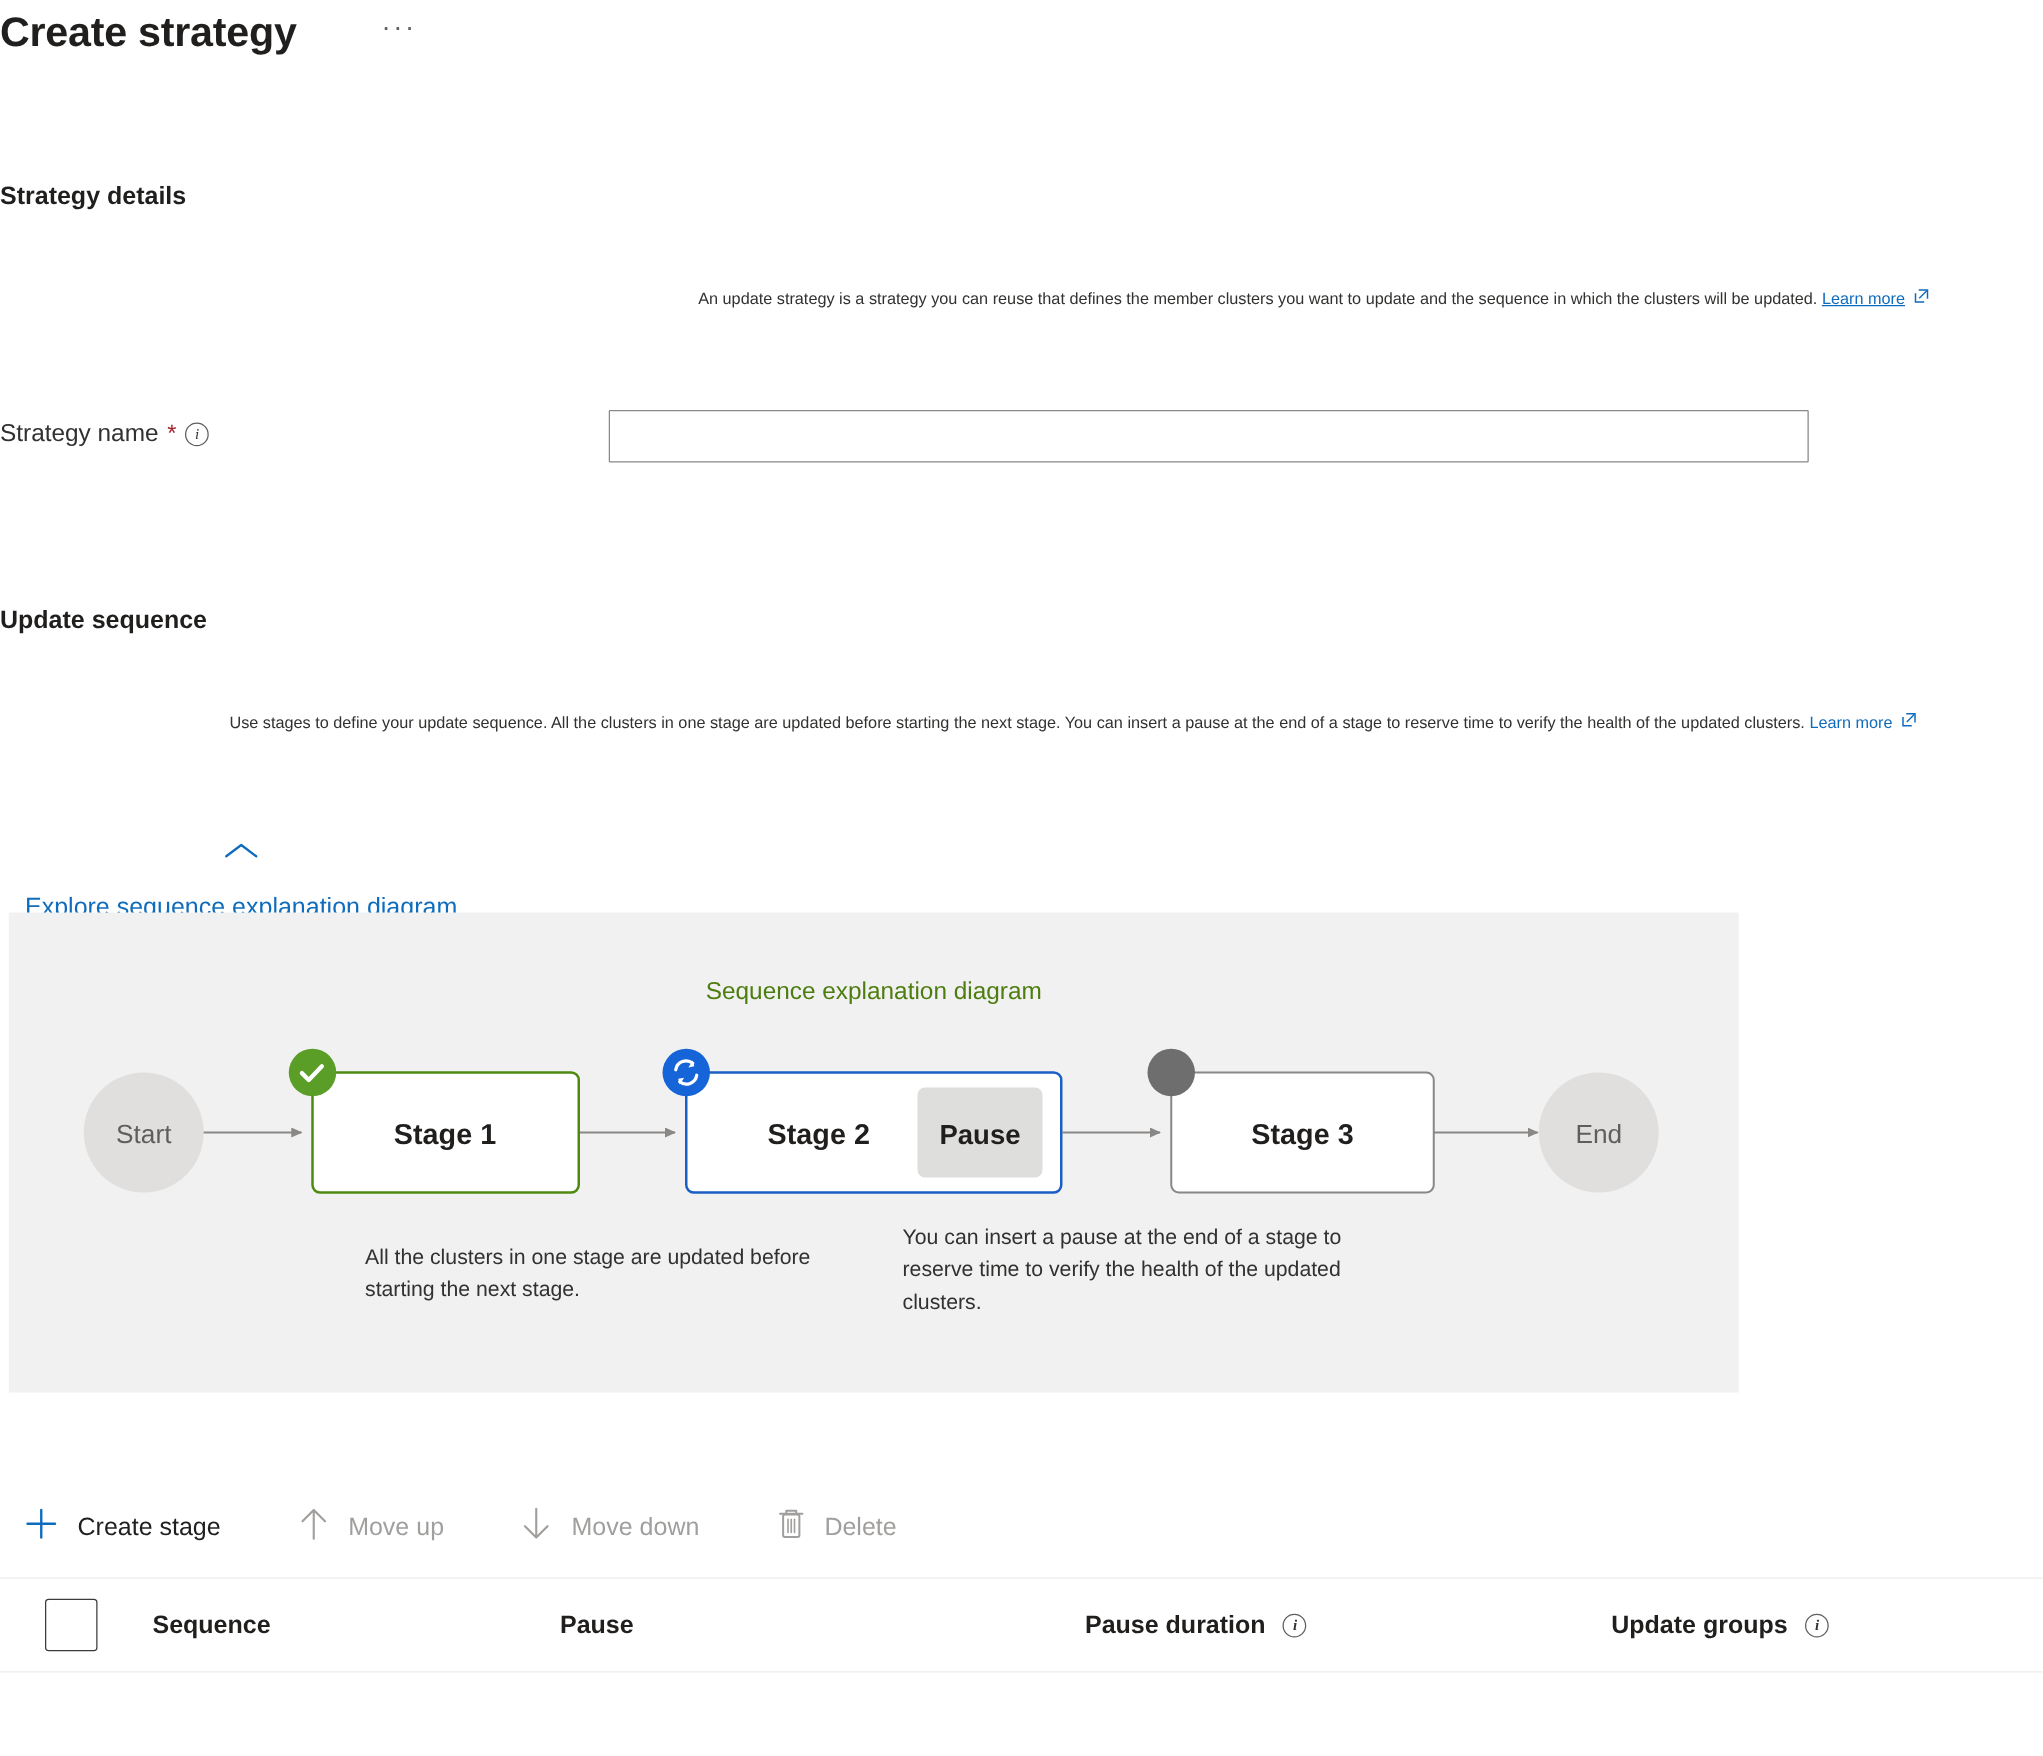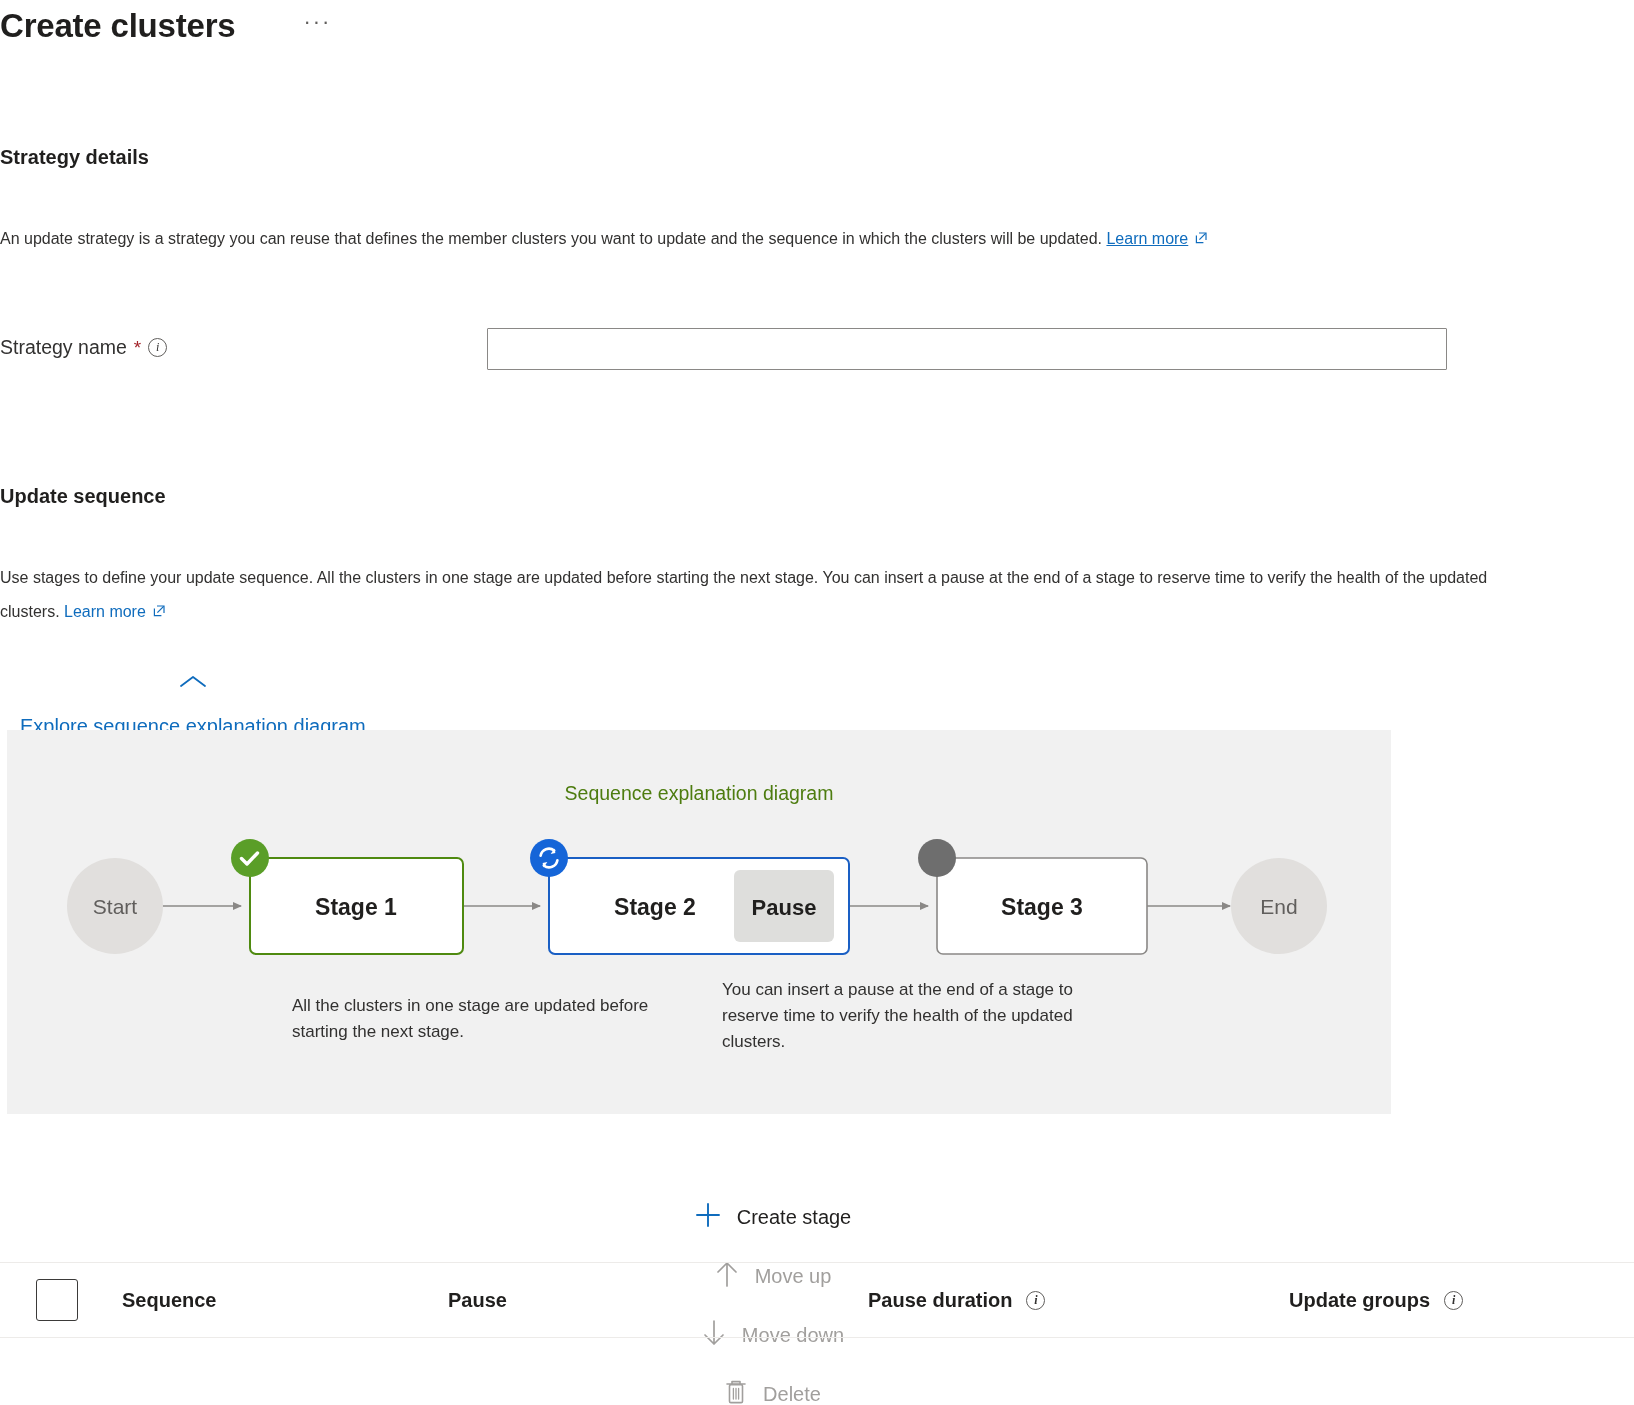--- a/index.html
+++ b/index.html
@@ -31,21 +31,21 @@
   
   .section-title {
     position: absolute; font-size: 20px; font-weight: 700; color: #201f1e;
     white-space: nowrap;
   }
   #strategy-details-title { left: 0; top: 146px; }
   #update-sequence-title  { left: 0; top: 485px; }
 
   
   .body-text {
-    position: absolute; font-size: 16px; line-height: 34px; color: #323130;
+    position: absolute; font-size: 13px; line-height: 34px; color: #323130; text-align: right;
   }
   #strategy-desc { left: 0; top: 222px; width: 1545px; }
   #sequence-desc { left: 0; top: 561px; width: 1535px; }
 
   a.link {
     color: #0f6cbd; text-decoration: underline; cursor: pointer;
     white-space: nowrap;
   }
   a.link.nounderline { text-decoration: none; }
   .ext-icon { display: inline-block; vertical-align: -2px; margin-left: 5px; }
@@ -94,21 +94,21 @@
 
   .cap {
     position: absolute; font-size: 17px; line-height: 26px; color: #323130;
   }
   #cap-1 { left: 285px; top: 263px; width: 360px; }
   #cap-2 { left: 715px; top: 247px; width: 390px; }
 
   
   .command-bar {
     position: absolute; left: 0; top: 1192px; width: 1544px; height: 60px;
-    display: flex; align-items: center; gap: 4px; flex-direction: column;
+    display: flex; align-items: center; gap: 4px;
   }
   .cmd {
     display: flex; align-items: center; gap: 14px;
     padding: 8px 18px; font-size: 20px; cursor: pointer;
     color: #201f1e; white-space: nowrap; background: transparent; border: none;
     font-family: "Liberation Sans", sans-serif;
   }
   .cmd.disabled { color: #a19f9d; cursor: default; }
   .cmd.disabled svg { opacity: 1; }
 
@@ -131,21 +131,21 @@
   #col-stage { width: 420px; }
   #col-pause { width: 421px; }
   #col-groups { width: 320px; }
 </style>
 </head>
 <body>
 
 <div class="page">
 
   <div class="header-row">
-    <div class="page-title">Create clusters</div>
+    <div class="page-title">Create strategy</div>
     <div class="ellipsis-btn">···</div>
   </div>
 
   <div class="section-title" id="strategy-details-title">Strategy details</div>
 
   <div class="body-text" id="strategy-desc">
     <span>An update strategy is a strategy you can reuse that defines the member clusters you want to update and the sequence in which the clusters will be updated. </span><a class="link">Learn more</a><span class="ext-icon"><svg width="16" height="16" viewBox="0 0 16 16">
           <path d="M6 3h7v7" fill="none" stroke="#0f6cbd" stroke-width="1.2"></path>
           <path d="M12.6 3.4L6.4 9.6" fill="none" stroke="#0f6cbd" stroke-width="1.2"></path>
           <path d="M10.4 12.6H3.4V5.6" fill="none" stroke="#0f6cbd" stroke-width="1.2"></path>

